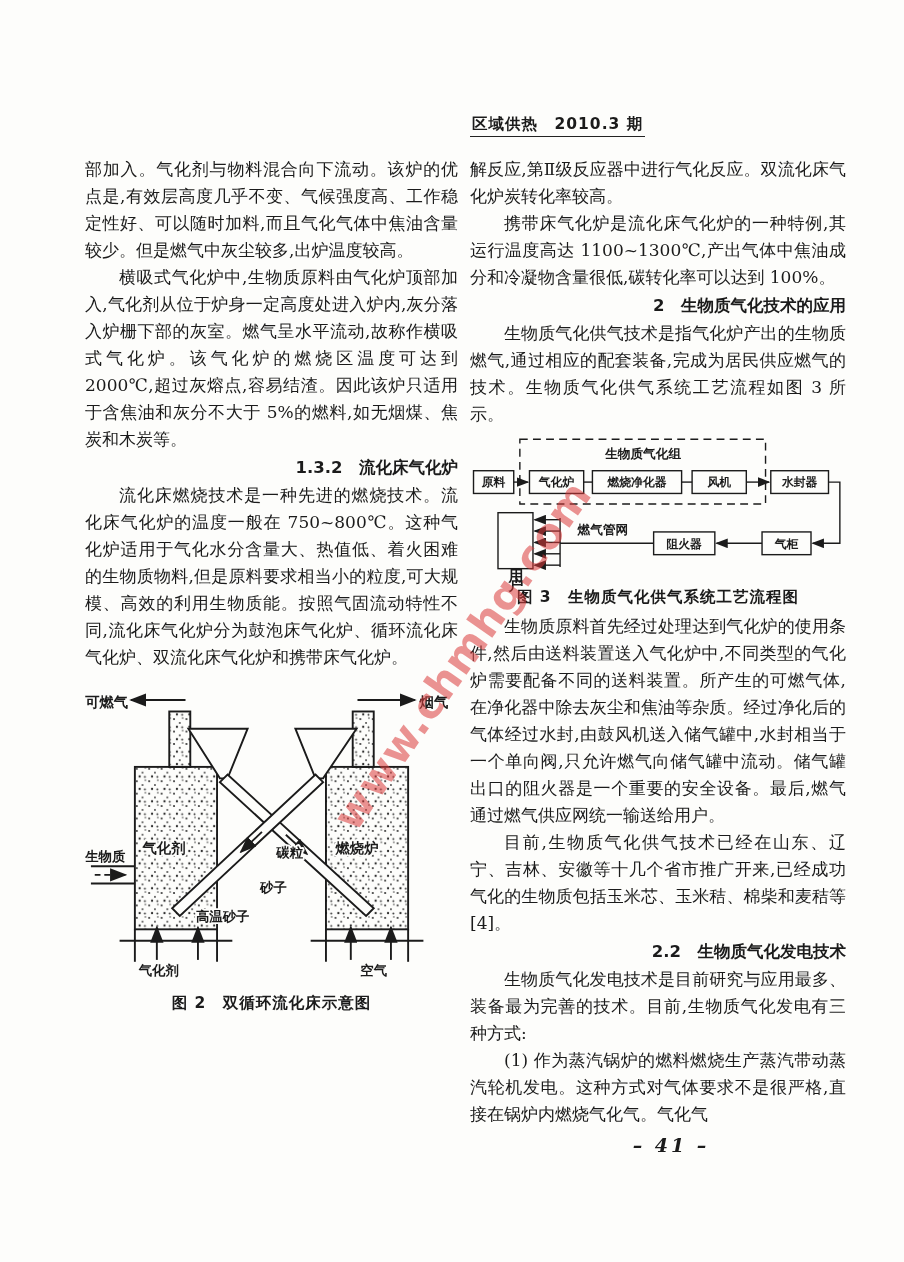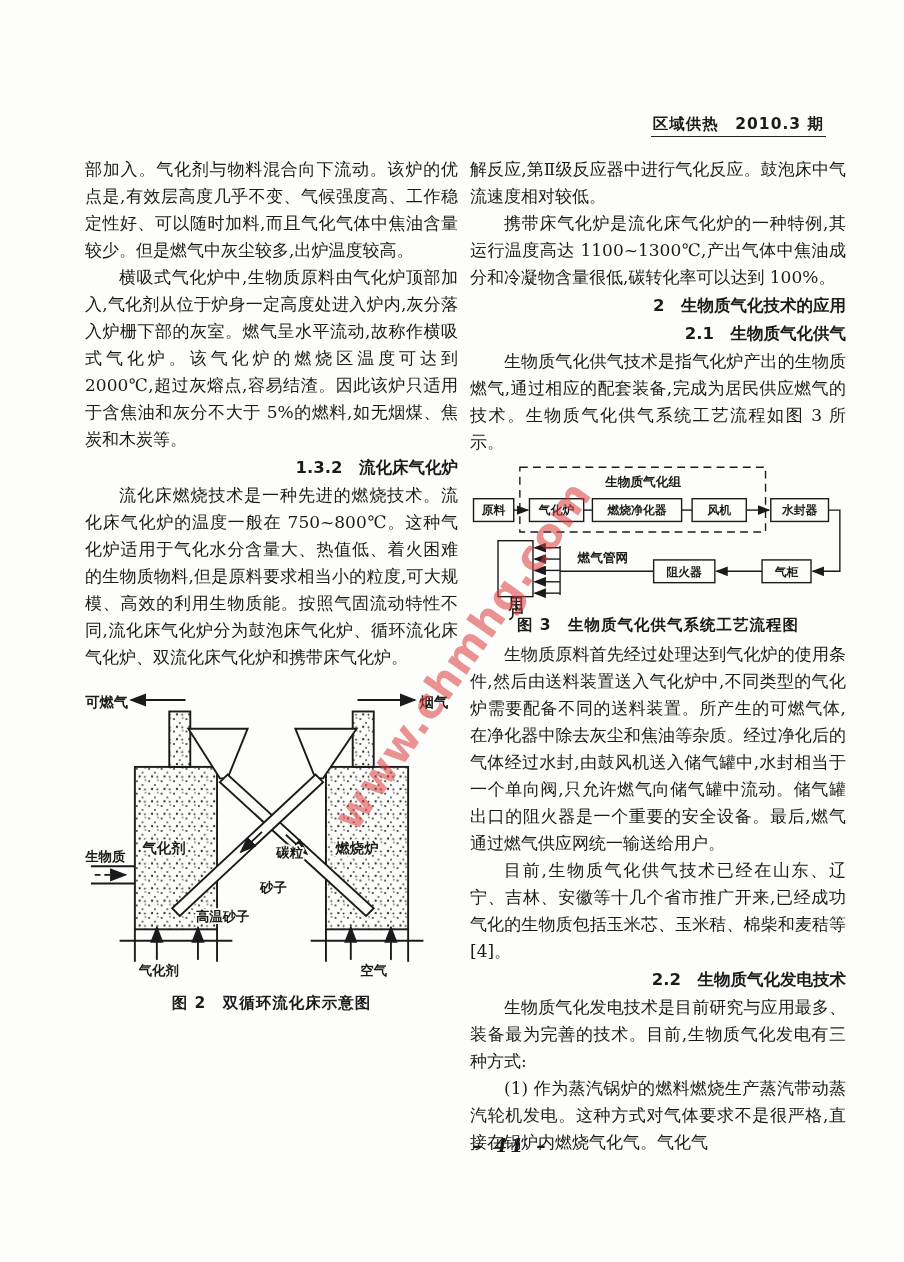--- a/index.html
+++ b/index.html
@@ -4,21 +4,21 @@
 <style>
   html,body{margin:0;padding:0;background:#e8e8e6;}
   .page{
     position:relative;width:904px;height:1262px;margin:0 auto;
     background:#fdfdfb;overflow:hidden;
     font-family:"DejaVu Serif","Liberation Serif",serif;
     color:#1b1b1b;
   }
   .header{
     position:absolute;left:470px;top:114px;width:356px;
-    text-align:right;font-size:15.5px;font-weight:bold;
+    text-align:left;font-size:15.5px;font-weight:bold;
     font-family:"DejaVu Sans","Liberation Sans",sans-serif;
   }
   .header .rule{border-bottom:1.6px solid #222;padding:0 2px 3px 2px;letter-spacing:1px;}
   .col{position:absolute;top:156px;font-size:17px;line-height:27px;}
   .col-left{left:85px;width:373px;}
   .col-right{left:470px;width:376px;}
   .para{margin:0;text-indent:2em;text-align:justify;}
   .cont{text-indent:0;}
   .hd{
     margin:1px 0;text-indent:2em;font-weight:bold;
@@ -46,21 +46,21 @@
   }
   .watermark{
     position:absolute;left:292px;top:600px;width:340px;height:110px;
     display:flex;align-items:center;justify-content:center;
     transform:rotate(-55deg);
     font-family:"DejaVu Sans","Liberation Sans",sans-serif;
     font-weight:bold;font-size:42px;letter-spacing:1px;
     color:rgba(219,58,58,0.55);pointer-events:none;white-space:nowrap;
   }
   .footer{
-    position:absolute;left:472px;top:1134px;width:350px;text-align:left;
+    position:absolute;left:496px;top:1134px;width:350px;text-align:center;
     font-style:italic;font-weight:bold;font-size:19px;letter-spacing:3px;
   }
 </style>
 </head>
 <body>
 
 <div class="page">
 
   <div class="header">
     <span class="rule">区域供热　2010.3 期</span>
@@ -130,24 +130,23 @@
         <text x="183" y="223" font-size="14">砂子</text>
         <text x="116" y="253" font-size="14">高温砂子</text>
         <text x="56" y="310" font-size="14">气化剂</text>
         <text x="288" y="310" font-size="14">空气</text>
       </svg>
       <div class="figcap">图 2　双循环流化床示意图</div>
     </div>
   </div>
 
   <div class="col col-right">
-    <p class="para cont">解反应,第Ⅱ级反应器中进行气化反应。鼓泡床中气流速度相对较低。</p>
+    <p class="para cont">解反应,第Ⅱ级反应器中进行气化反应。双流化床气化炉炭转化率较高。</p>
     <p class="para">携带床气化炉是流化床气化炉的一种特例,其运行温度高达 1100~1300℃,产出气体中焦油成分和冷凝物含量很低,碳转化率可以达到 100%。</p>
     <div class="hd">2　生物质气化技术的应用</div>
-    <div class="hd">2.1　生物质气化供气</div>
     <p class="para">生物质气化供气技术是指气化炉产出的生物质燃气,通过相应的配套装备,完成为居民供应燃气的技术。生物质气化供气系统工艺流程如图 3 所示。</p>
 
     <div class="fig3wrap">
       <svg viewBox="0 0 430 168">
         <defs>
           <marker id="a3" markerWidth="9" markerHeight="7" refX="8" refY="3.5" orient="auto">
             <path d="M0,0 L9,3.5 L0,7 Z" fill="#1b1b1b" stroke="none"></path>
           </marker>
         </defs>
         <g stroke="#1b1b1b" stroke-width="1.6" fill="none">

